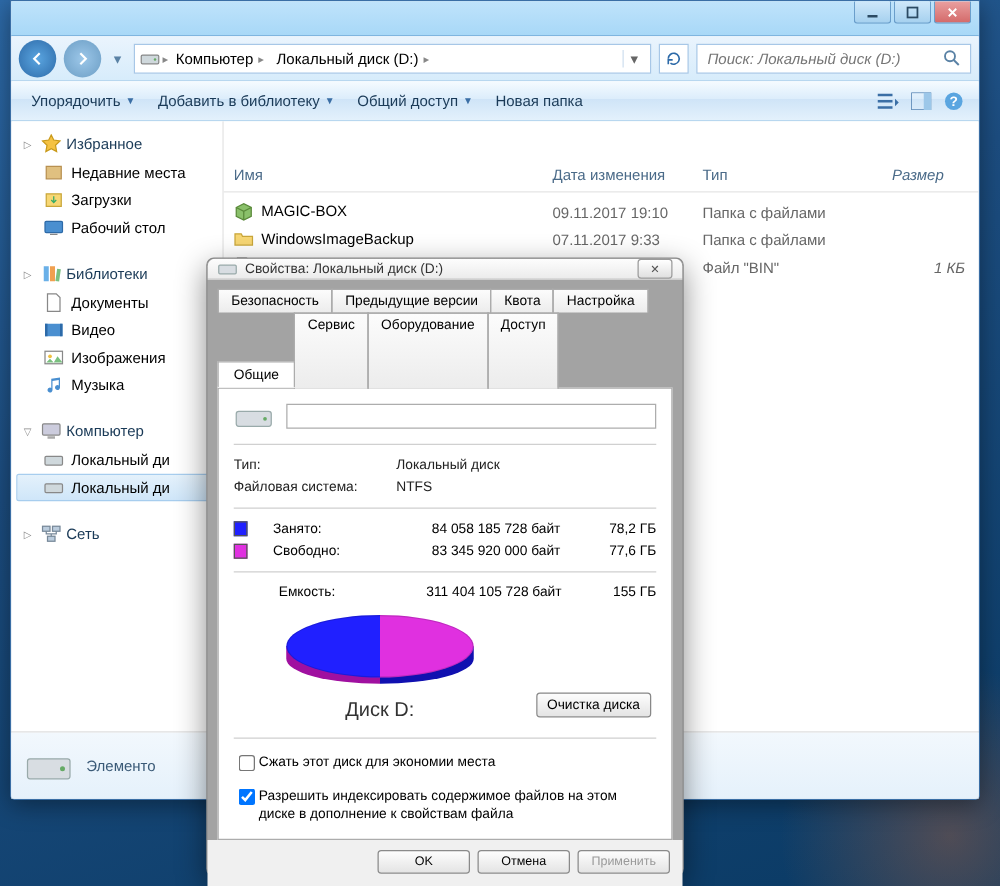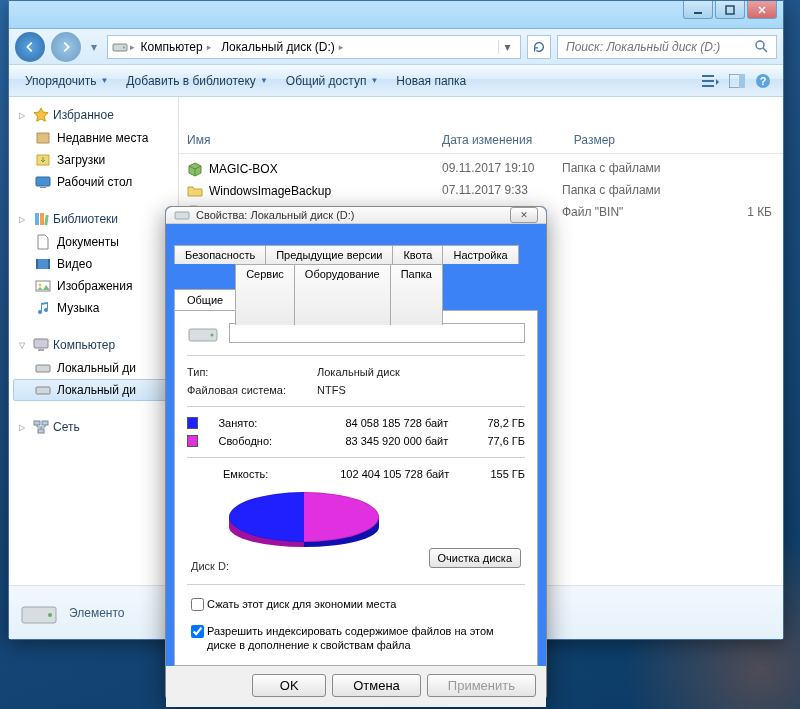--- a/index.html
+++ b/index.html
@@ -127,40 +127,40 @@
   .ico{width:16px;height:16px;display:inline-flex;align-items:center;justify-content:center;}
   .ico svg{width:16px;height:16px;}
 
   
   .filepane{flex:1;background:#fff;display:flex;flex-direction:column;}
   .colheads{display:flex;border-bottom:1px solid #e5e5e5;color:#4a6a88;font-size:12px;}
   .colheads div{padding:6px 8px;border-right:1px solid transparent;margin-top:30px;}
   .c-name{flex:0 0 255px;}
   .c-date{flex:0 0 120px;}
   .c-type{flex:0 0 140px;}
-  .c-size{flex:0 0 70px;text-align:right;}
+  .c-size{flex:0 0 70px;text-align:right;font-style:italic;}
   .filelist{padding:4px 0;}
-  .row{display:flex;align-items:flex-start;padding:3px 8px;font-size:12px;color:#666;}
+  .row{display:flex;align-items:flex-end;padding:3px 8px;font-size:12px;color:#666;}
   .row .c-name{display:flex;align-items:center;gap:6px;color:#000;}
   .row .c-size{color:#666;}
 
   
   .details{
     height:54px;border-top:1px solid #e0e0e0;
     background:linear-gradient(#f2f8fd,#e5f1fb);
     display:flex;align-items:center;gap:10px;padding:6px 10px;color:#3a5a77;
   }
   .details .big-ico{width:40px;height:40px;}
 
   
   .dialog{
     position:absolute;
     left:165px; top:206px;
     width:382px; height:495px;
-    background:#3b82f6;
+    background:#a3a3a3;
     border:1px solid #8a8a8a;
     border-radius:6px;
     box-shadow:0 8px 24px rgba(0,0,0,.45);
     display:flex;flex-direction:column;
     font-size:11px;
   }
   .dlg-title{
     height:28px;
     background:linear-gradient(#fdfdfd,#ebebeb);
     border-bottom:1px solid #cfcfcf;
@@ -178,21 +178,21 @@
 
   .dlg-body{flex:1;padding:6px 8px 0 8px;display:flex;flex-direction:column;}
   .tabrows{}
   .tabrow{display:flex;}
   .tab{
     border:1px solid #acacac;border-bottom:none;
     background:linear-gradient(#fcfcfc,#ececec);
     padding:3px 10px;font-size:11px;
     margin-right:-1px;
     cursor:pointer;
-    position:relative; top:15px;
+    position:relative; top:1px;
   }
   .tab.active{
     background:#fff;border-bottom:1px solid #fff;z-index:2;
     padding:4px 12px 3px 12px; top:0;margin-top:40px;
   }
   .tabpanel{
     flex:1;background:#fff;border:1px solid #acacac;
     padding:10px 12px;
     display:flex;flex-direction:column;gap:6px;
   }
@@ -222,39 +222,39 @@
     position:absolute;left:0;top:0;width:150px;height:50px;border-radius:50%;
     background:conic-gradient(#e030e0 0 180deg,#2020ff 180deg 360deg);
     transform:rotate(0deg);
     box-shadow:inset 0 0 0 1px rgba(0,0,0,.15);
   }
   .pie-side{
     position:absolute;left:0;top:25px;width:150px;height:30px;
     border-radius:0 0 75px 75px / 0 0 20px 20px;
     background:linear-gradient(90deg,#a010a0 0 50%,#1010b0 50% 100%);
   }
-  .disk-label{text-align:left;font-size:11px;color:#333;}
+  .disk-label{text-align:center;font-size:16px;color:#333;}
   .cleanup-btn{
     padding:3px 8px;border:1px solid #888;background:linear-gradient(#fdfdfd,#e4e4e4);
     border-radius:3px;font-size:11px;cursor:pointer;align-self:flex-end;margin-bottom:4px;
   }
 
   .chk-row{display:flex;gap:0;align-items:flex-start;font-size:11px;padding:2px 0;}
   .chk-row input{margin-top:1px;}
   .chk-row label{line-height:1.3;}
 
   .dlg-buttons{
     padding:8px 10px 10px 0;
     display:flex;justify-content:flex-end;gap:6px;
     background:#f0f0f0;
   }
   .btn{
-    min-width:74px;padding:3px 20px;border:1px solid #8a8a8a;
+    min-width:74px;padding:3px 9px;border:1px solid #8a8a8a;
     background:linear-gradient(#fdfdfd,#e4e4e4);border-radius:3px;
-    font-size:13px;cursor:pointer;
+    font-size:10px;cursor:pointer;
   }
   .btn.disabled{color:#9a9a9a;cursor:default;}
 
   
   .mini-drive{width:16px;height:12px;}
 </style>
 </head>
 <body>
 <div class="bg-decor"></div>
 
@@ -501,20 +501,21 @@
             </span>
           <span>Сеть</span>
         </div>
       </div>
     </div>
 
     <div class="filepane">
       <div class="colheads">
         <div class="c-name">Имя</div>
         <div class="c-date">Дата изменения</div>
+        <div class="c-type">Тип</div>
         <div class="c-size">Размер</div>
       </div>
       <div class="filelist">
         <div class="row">
           <div class="c-name">
               <span class="ico">
                 <svg viewBox="0 0 16 16">
                   <path d="M2 5l6-3 6 3v7l-6 3-6-3z" fill="#8ac06a" stroke="#5a8a3a"></path>
                   <path d="M2 5l6 3 6-3M8 8v7" stroke="#5a8a3a" fill="none"></path>
                 </svg>
@@ -583,21 +584,21 @@
       <div class="tabrow">
         <div class="tab">Безопасность</div>
         <div class="tab">Предыдущие версии</div>
         <div class="tab">Квота</div>
         <div class="tab">Настройка</div>
       </div>
       <div class="tabrow">
         <div class="tab active">Общие</div>
         <div class="tab">Сервис</div>
         <div class="tab">Оборудование</div>
-        <div class="tab">Папка</div>
+        <div class="tab">Доступ</div>
       </div>
     </div>
 
     <div class="tabpanel">
       <div class="drive-row">
         <span class="drive-icon">
           <svg viewBox="0 0 32 24">
               <rect x="2" y="8" width="28" height="12" rx="2" fill="#d8dde2" stroke="#9aa"></rect>
               <circle cx="25" cy="14" r="1.5" fill="#6a6"></circle>
             </svg>
@@ -627,21 +628,21 @@
         <span class="swatch sw-free"></span>
         <span class="lbl2">Свободно:</span>
         <span class="bytes">83 345 920 000 байт</span>
         <span class="gb">77,6 ГБ</span>
       </div>
 
       <div class="sep"></div>
 
       <div class="space-row cap">
         <span class="lbl2">Емкость:</span>
-        <span class="bytes">102 404 105 728 байт</span>
+        <span class="bytes">311 404 105 728 байт</span>
         <span class="gb">155 ГБ</span>
       </div>
 
       <div class="pie-wrap">
         <div class="pie-area">
           <div class="pie">
             <div class="pie-side"></div>
             <div class="pie-top"></div>
           </div>
           <div class="disk-label">Диск D:</div>

